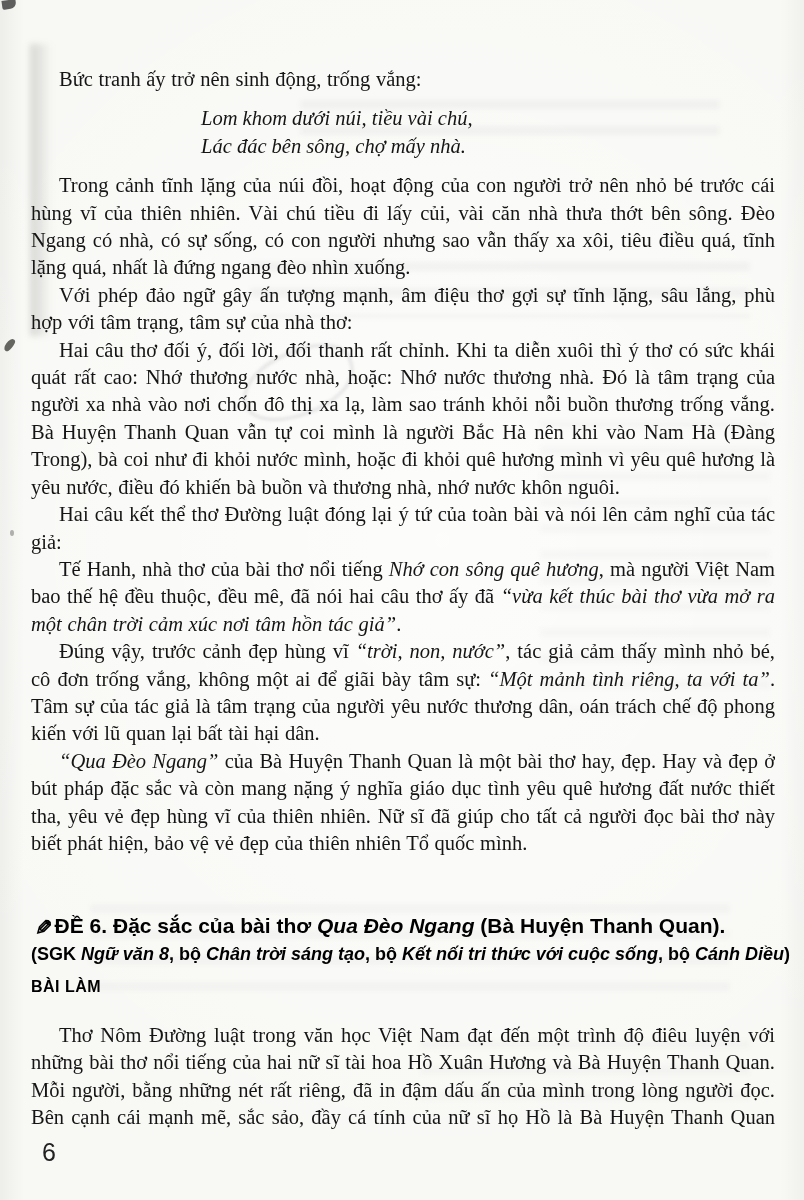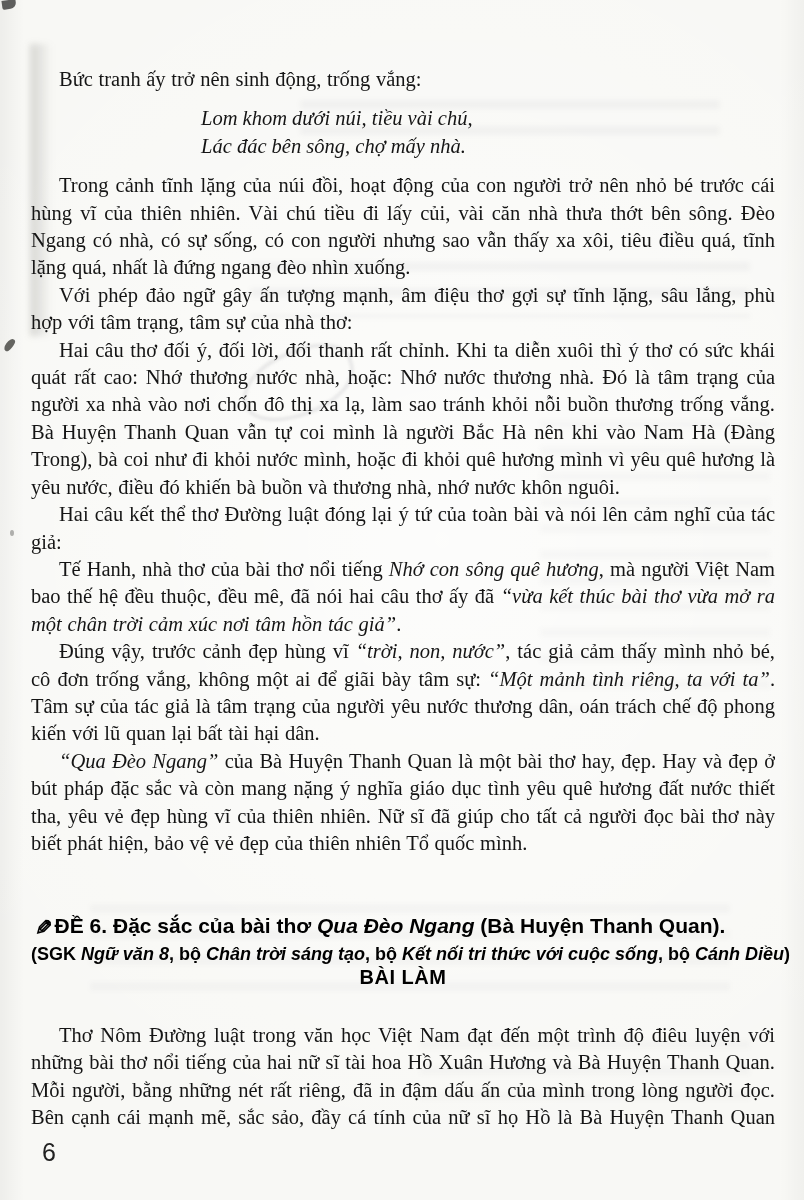--- a/index.html
+++ b/index.html
@@ -52,22 +52,22 @@
   }
   .pen-icon {
     display:inline-block; font-size:21px; margin-right:2px;
     transform:scaleX(-1); vertical-align:-2px; font-style:normal;
   }
   .assign-source {
     font-weight:bold; font-size:18px; line-height:24px;
     text-align:left; white-space:nowrap;
   }
   .bailam {
-    font-weight:bold; font-size:20px; letter-spacing:0.5px;
-    text-align:center; margin-top:0;
+    font-weight:bold; font-size:16px; letter-spacing:0.5px;
+    text-align:left; margin-top:12px;
   }
 
   .page-number {
     position:absolute; left:42px; top:1138px;
     font-family:"Liberation Sans", sans-serif;
     font-size:25px; color:#222;
   }
 
   
   .artifact { position:absolute; pointer-events:none; }

